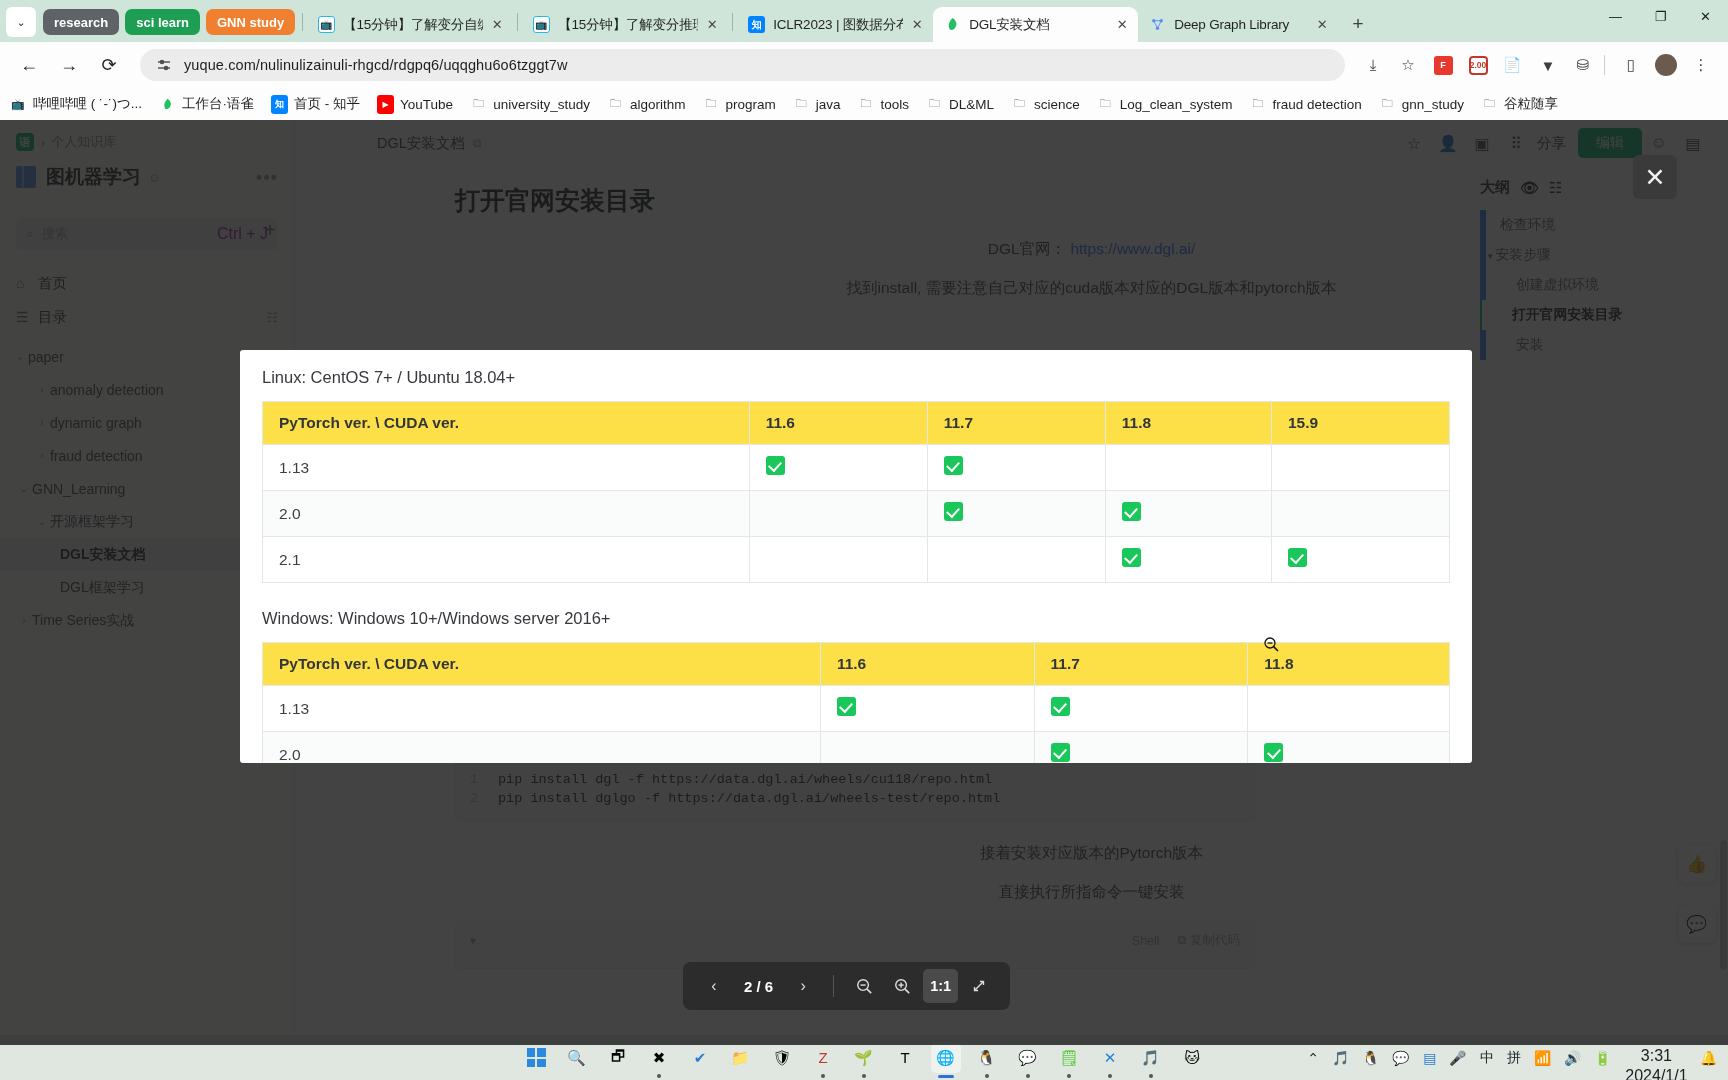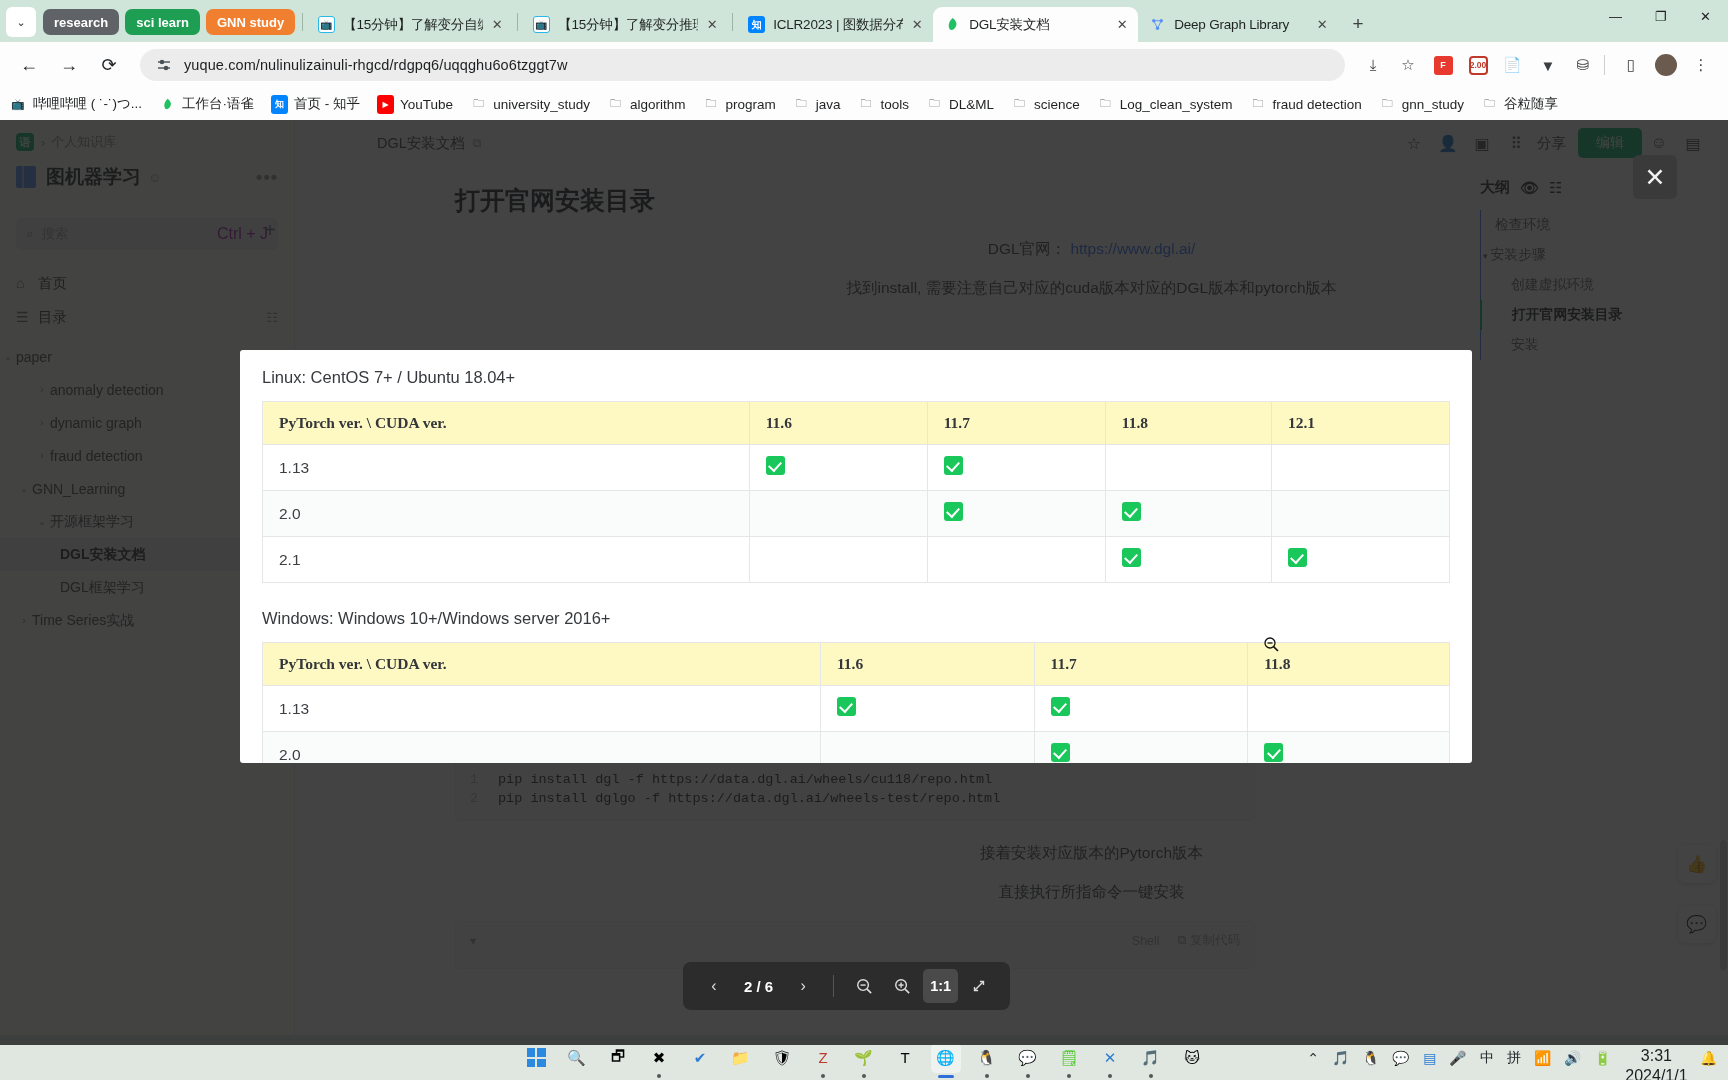--- a/index.html
+++ b/index.html
@@ -183,21 +183,21 @@
   .yq-doc { padding: 18px 0 0 160px; }
   .doc-h2 { font-size: 25px; font-weight: bold; color: #1f2328; margin-bottom: 22px;}
   .doc-p { font-size: 15.5px; color: #3d4148; margin-bottom: 18px; text-align: center; }
   .doc-link { color: #3370ff; }
   .yq-outline {
     position: absolute; right: 38px; top: 58px; width: 210px;
     font-size: 14px; color: #5e6360;
   }
   .ol-head { display: flex; align-items: center; font-weight: bold; color: #2b2f2d; font-size: 15px; margin-bottom: 13px;}
   .ol-head span { margin-right: 10px; }
-  .ol-item { padding: 6px 0 6px 14px; border-left: 1px solid #3b82f6; font-size: 13.8px; }
+  .ol-item { padding: 6px 0 6px 14px; border-left: 6px solid #3b82f6; font-size: 13.8px; }
   .ol-item.cur { font-weight: bold; color: #1f2328; border-left: 2px solid #00b96b; }
   .ol-item .car { margin-left: -12px; margin-right: 3px; font-size: 9px; }
 
   .codeblock {
     margin: 18px 160px 0 0; background: #fafafa; border: 1px solid #eee;
     border-radius: 5px; padding: 8px 0 12px 0; width: 800px;
   }
   .cb-head { display: flex; align-items: center; padding: 0 14px 8px 14px; font-size: 12.5px; color: #9aa09d; }
   .cb-head .right { margin-left: auto; display: flex; align-items: center; }
   .cb-line { display: flex; font-family: "Liberation Mono", "DejaVu Sans Mono", monospace; font-size: 13.5px; color: #24292e; padding: 2px 14px; }
@@ -215,21 +215,21 @@
     background: #ffffff; border-radius: 3px; overflow: hidden;
     padding: 14px 22px 0 22px;
   }
   .lb-caption { font-size: 16.5px; color: #36393d; margin: 4px 0 14px 0; }
   .lb-caption2 { font-size: 16.5px; color: #36393d; margin: 26px 0 14px 0; }
   table.lb { width: 100%; border-collapse: collapse; table-layout: fixed; }
   table.lb th, table.lb td {
     border: 1px solid #e4e6e8; text-align: left;
     padding: 11px 16px; font-size: 15.5px; color: #3b3f44; height: 43px;
   }
-  table.lb th { background: #fef9c3; font-weight: bold; color: #33363a; font-family: Liberation Serif, serif; }
+  table.lb th { background: #fde047; font-weight: bold; color: #33363a; }
   table.lb tr.alt td { background: #fafbfb; }
   .chk {
     display: inline-block; width: 19px; height: 19px; border-radius: 3px;
     background: #19c75a; position: relative;
   }
   .chk::after {
     content: ''; position: absolute; left: 5.5px; top: 3px;
     width: 6px; height: 10px; border: solid #fff; border-width: 0 2.2px 2.2px 0;
     transform: rotate(42deg);
   }
@@ -501,21 +501,21 @@
           <span>首页</span>
         </div>
         <div class="yq-nav-item">
           <span class="ico">☰</span>
           <span>目录</span>
           <span class="tail">☷</span>
         </div>
       </div>
 
       <div class="yq-tree">
-        <div class="tree-row" style="padding-left:0">
+        <div class="tree-row" style="padding-left:12px">
             <span class="arr">⌄</span>
             <span>paper</span>
           </div>
         <div class="tree-row" style="padding-left:34px">
             <span class="arr">›</span>
             <span>anomaly detection</span>
           </div>
         <div class="tree-row" style="padding-left:34px">
             <span class="arr">›</span>
             <span>dynamic graph</span>
@@ -645,21 +645,21 @@
           <col style="width:15%">
           <col style="width:14%">
           <col style="width:15%">
         </colgroup>
       <thead>
         <tr>
           <th>PyTorch ver. \ CUDA ver.</th>
           <th>11.6</th>
           <th>11.7</th>
           <th>11.8</th>
-          <th>12.1</th>
+          <th>15.9</th>
         </tr>
       </thead>
       <tbody>
         <tr>
           <td>1.13</td>
           <td><span class="chk"></span></td>
           <td><span class="chk"></span></td>
           <td></td>
           <td></td>
         </tr>

